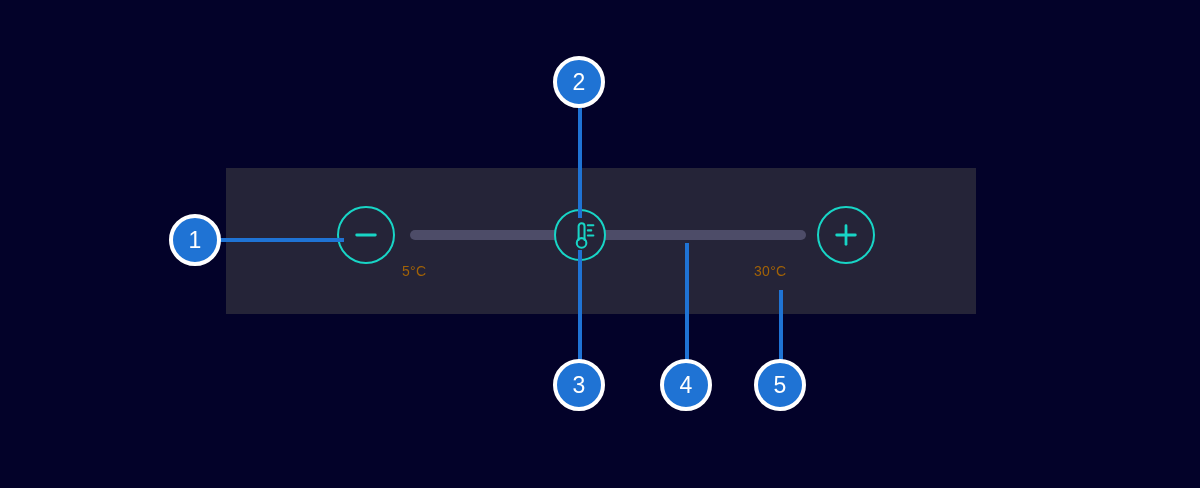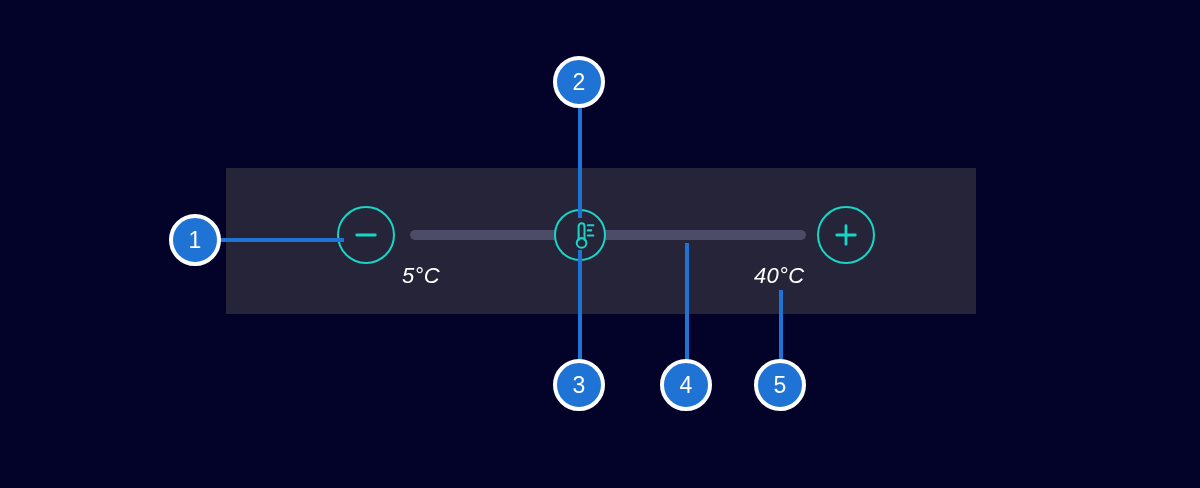--- a/index.html
+++ b/index.html
@@ -67,25 +67,24 @@
     border: 2px solid #18d5c6;
     box-sizing: border-box;
     background: #252438;
     cursor: pointer;
   }
   .handle svg { display: block; width: 100%; height: 100%; }
 
   
   .temp-label {
     position: absolute;
-    font-size: 22px;
-    color: #ffffff;
+    font-size: 14px;
+    color: #a16207;
     letter-spacing: 0.3px;
     white-space: nowrap;
-    font-style: italic;
   }
   .temp-min { left: 402px; top: 263px; }
   .temp-max { left: 754px; top: 263px; }
 
   
   .leader {
     position: absolute;
     background: #1f73d4;
   }
   .leader-h { height: 4px; }
@@ -147,21 +146,21 @@
         <path d="M24.5 31.5 V16.5 a3.2 3.2 0 0 1 6.4 0 V31.5"></path>
         <circle cx="27.7" cy="34.6" r="5.2"></circle>
         <line x1="34.5" y1="15.5" x2="40.5" y2="15.5"></line>
         <line x1="34.5" y1="21.0" x2="38.2" y2="21.0"></line>
         <line x1="34.5" y1="26.5" x2="40.5" y2="26.5"></line>
       </g>
     </svg>
   </div>
 
   <div class="temp-label temp-min">5°C</div>
-  <div class="temp-label temp-max">40°C</div>
+  <div class="temp-label temp-max">30°C</div>
 
   <div class="leader leader-h leader-1"></div>
   <div class="leader leader-v leader-2"></div>
   <div class="leader leader-v leader-3"></div>
   <div class="leader leader-v leader-4"></div>
   <div class="leader leader-v leader-5"></div>
 
   <div class="badge badge-1">1</div>
   <div class="badge badge-2">2</div>
   <div class="badge badge-3">3</div>

